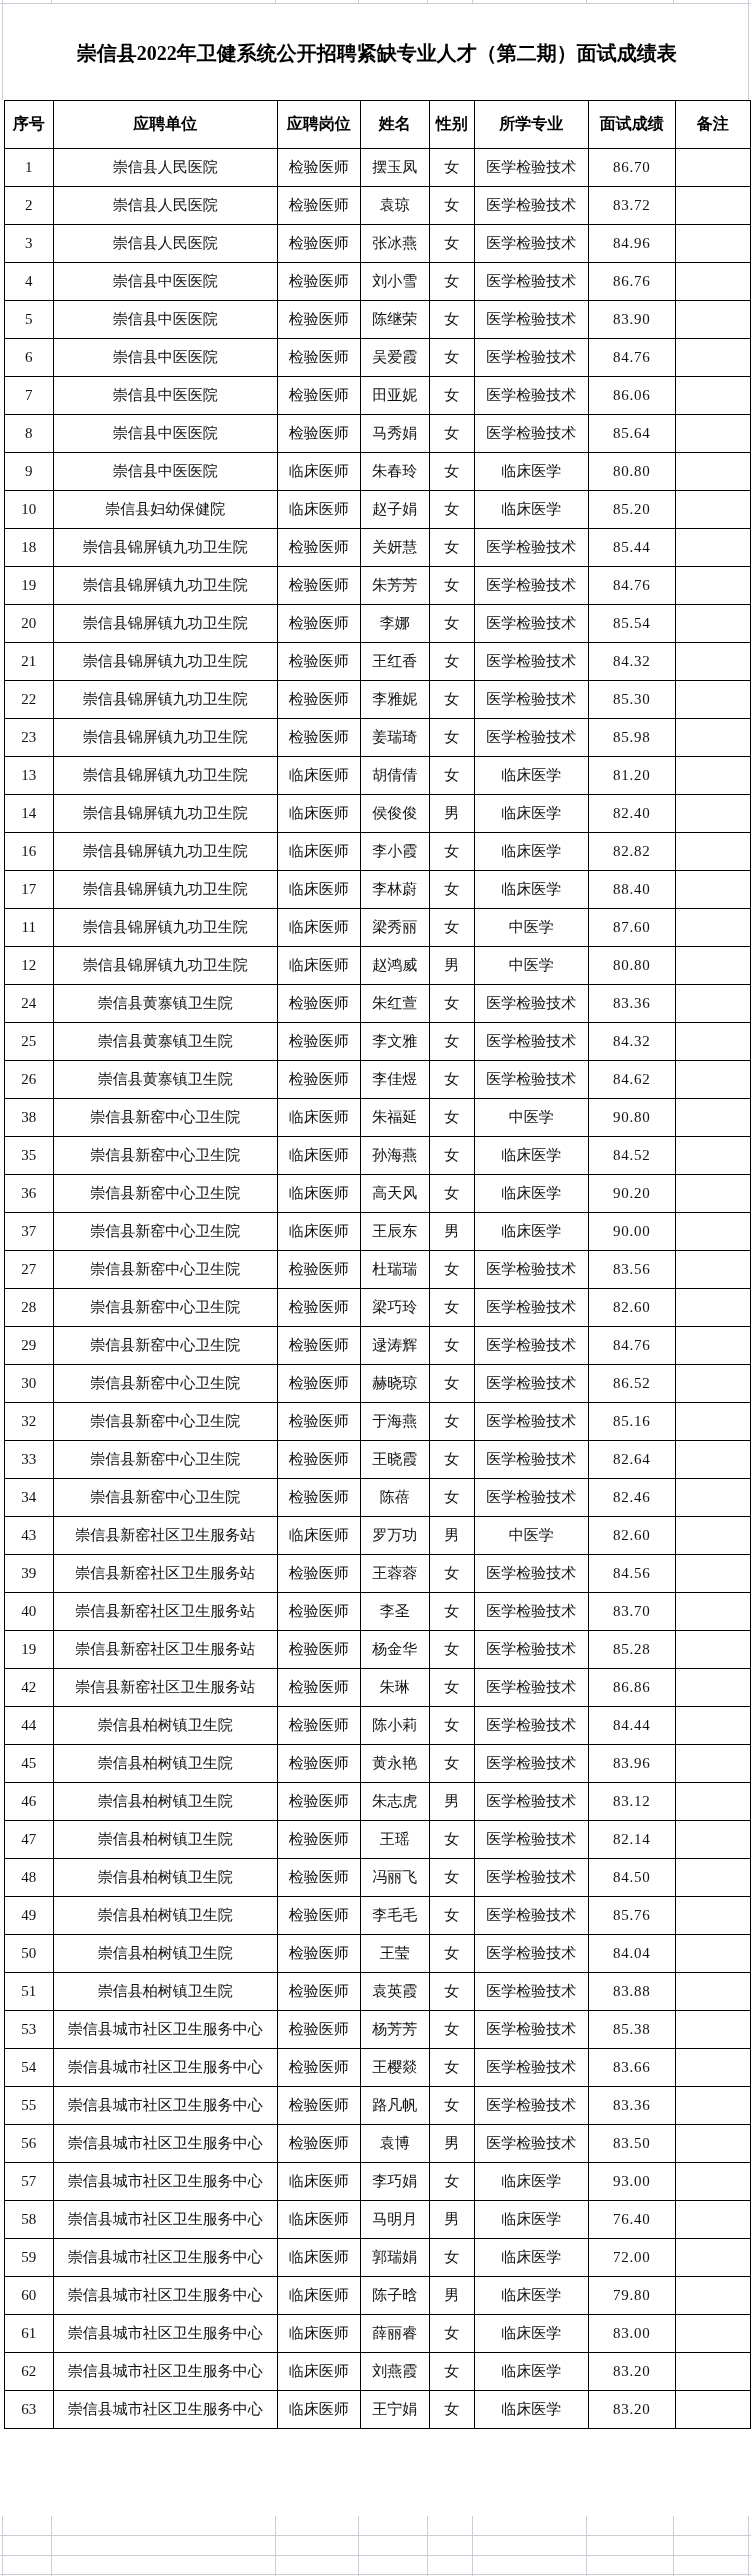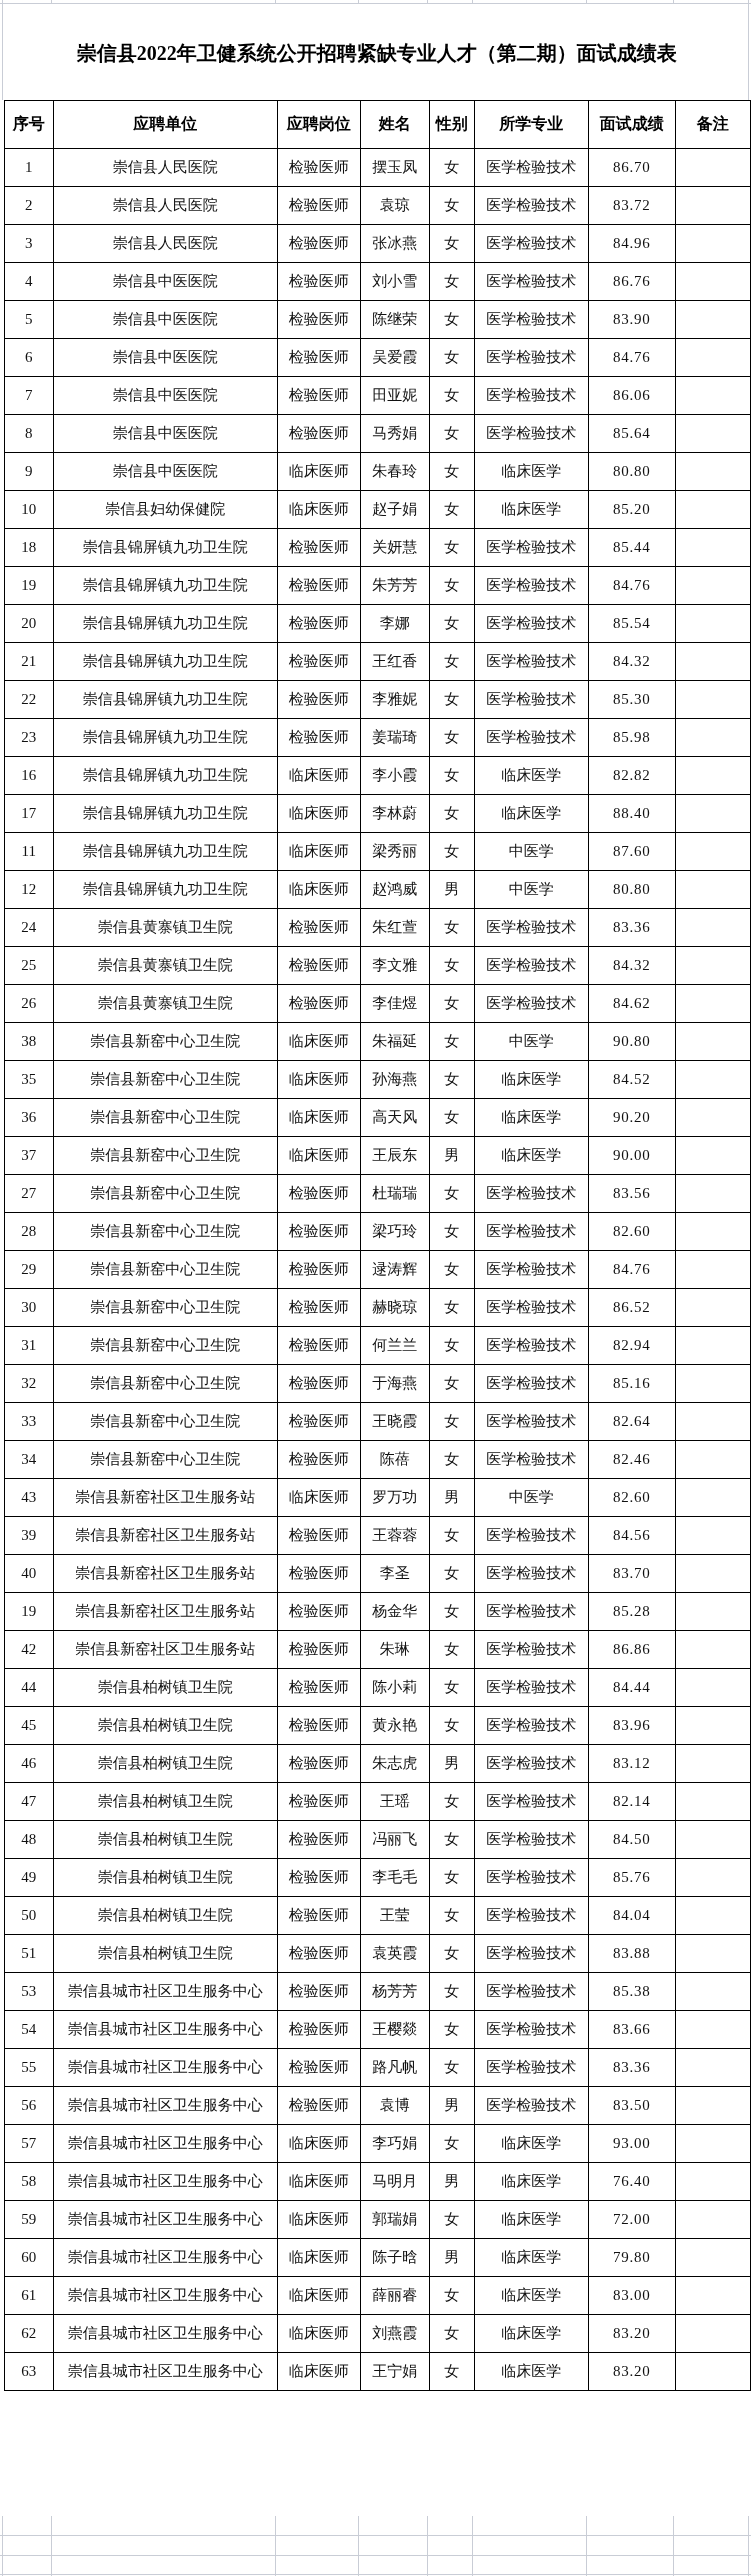--- a/index.html
+++ b/index.html
@@ -246,20 +246,40 @@
           <td class="col-no">23</td>
           <td class="col-unit">崇信县锦屏镇九功卫生院</td>
           <td class="col-post">检验医师</td>
           <td class="col-name">姜瑞琦</td>
           <td class="col-gender">女</td>
           <td class="col-major">医学检验技术</td>
           <td class="col-score">85.98</td>
           <td class="col-remark"></td>
         </tr>
         <tr>
+          <td class="col-no">13</td>
+          <td class="col-unit">崇信县锦屏镇九功卫生院</td>
+          <td class="col-post">临床医师</td>
+          <td class="col-name">胡倩倩</td>
+          <td class="col-gender">女</td>
+          <td class="col-major">临床医学</td>
+          <td class="col-score">81.20</td>
+          <td class="col-remark"></td>
+        </tr>
+        <tr>
+          <td class="col-no">14</td>
+          <td class="col-unit">崇信县锦屏镇九功卫生院</td>
+          <td class="col-post">临床医师</td>
+          <td class="col-name">侯俊俊</td>
+          <td class="col-gender">男</td>
+          <td class="col-major">临床医学</td>
+          <td class="col-score">82.40</td>
+          <td class="col-remark"></td>
+        </tr>
+        <tr>
           <td class="col-no">16</td>
           <td class="col-unit">崇信县锦屏镇九功卫生院</td>
           <td class="col-post">临床医师</td>
           <td class="col-name">李小霞</td>
           <td class="col-gender">女</td>
           <td class="col-major">临床医学</td>
           <td class="col-score">82.82</td>
           <td class="col-remark"></td>
         </tr>
         <tr>
@@ -393,30 +413,20 @@
           <td class="col-remark"></td>
         </tr>
         <tr>
           <td class="col-no">30</td>
           <td class="col-unit">崇信县新窑中心卫生院</td>
           <td class="col-post">检验医师</td>
           <td class="col-name">赫晓琼</td>
           <td class="col-gender">女</td>
           <td class="col-major">医学检验技术</td>
           <td class="col-score">86.52</td>
-          <td class="col-remark"></td>
-        </tr>
-        <tr>
-          <td class="col-no">31</td>
-          <td class="col-unit">崇信县新窑中心卫生院</td>
-          <td class="col-post">检验医师</td>
-          <td class="col-name">何兰兰</td>
-          <td class="col-gender">女</td>
-          <td class="col-major">医学检验技术</td>
-          <td class="col-score">82.94</td>
           <td class="col-remark"></td>
         </tr>
         <tr>
           <td class="col-no">32</td>
           <td class="col-unit">崇信县新窑中心卫生院</td>
           <td class="col-post">检验医师</td>
           <td class="col-name">于海燕</td>
           <td class="col-gender">女</td>
           <td class="col-major">医学检验技术</td>
           <td class="col-score">85.16</td>

